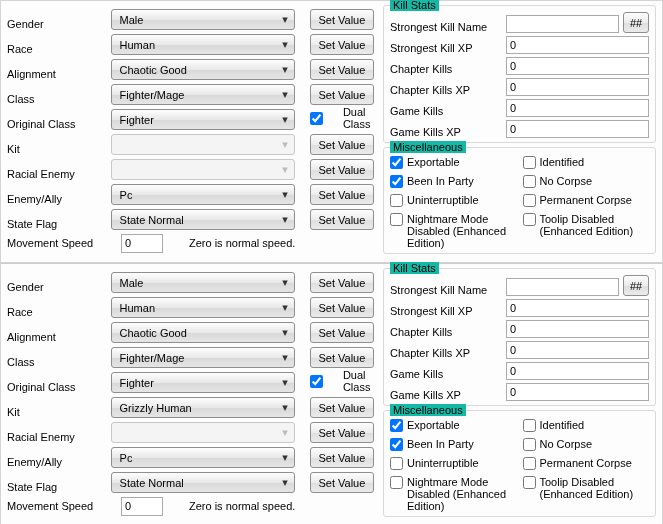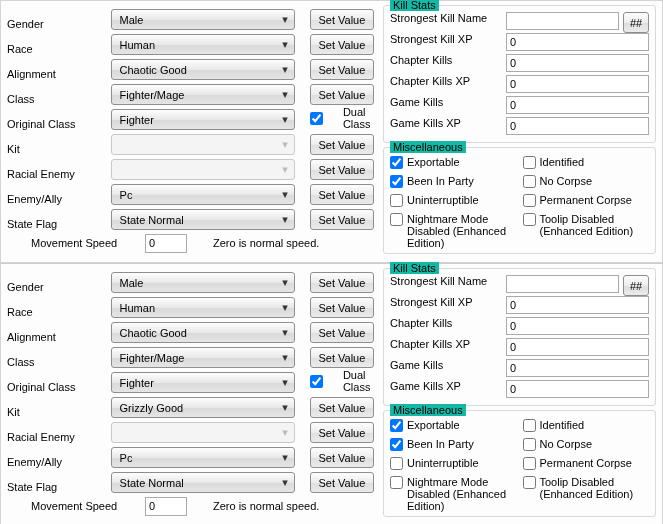--- a/index.html
+++ b/index.html
@@ -92,21 +92,20 @@
   input[type="checkbox"] {
     width: 13px;
     height: 13px;
     margin: 0;
   }
   .movement-row {
     display: flex;
     align-items: center;
     height: 22px;
     margin-top: 2px;
-    margin-left: 24px;
   }
   .num-input {
     width: 42px;
     height: 19px;
     border: 1px solid #aaa;
     font-family: inherit;
     font-size: 11px;
     padding: 0 3px;
     margin: 0 6px;
   }
@@ -124,21 +123,21 @@
   .group-title {
     position: absolute;
     top: -7px;
     left: 6px;
     background: #14b8a6;
     padding: 0 3px;
     font-size: 11px;
   }
   .ks-row {
     display: flex;
-    align-items: flex-start;
+    align-items: flex-end;
     height: 21px;
   }
   .ks-label {
     width: 116px;
   }
   .ks-field {
     flex: 1;
     height: 18px;
     border: 1px solid #aaa;
     background: #fff;
@@ -445,21 +444,21 @@
     <label class="chk-wrap">
       <input type="checkbox" checked="" style="">
       <span>Dual Class</span>
     </label>
           </div>
   </div>
 
   <div class="form-row">
     <div class="row-label">Kit</div>
     <div class="select-wrap">
-      <span class="select-text">Grizzly Good</span>
+      <span class="select-text">Grizzly Human</span>
       <span class="select-arrow">▾</span>
     </div>
     <div class="action-cell">
             <button class="btn">Set Value</button>
           </div>
   </div>
 
   <div class="form-row">
     <div class="row-label">Racial Enemy</div>
     <div class="select-wrap disabled">

